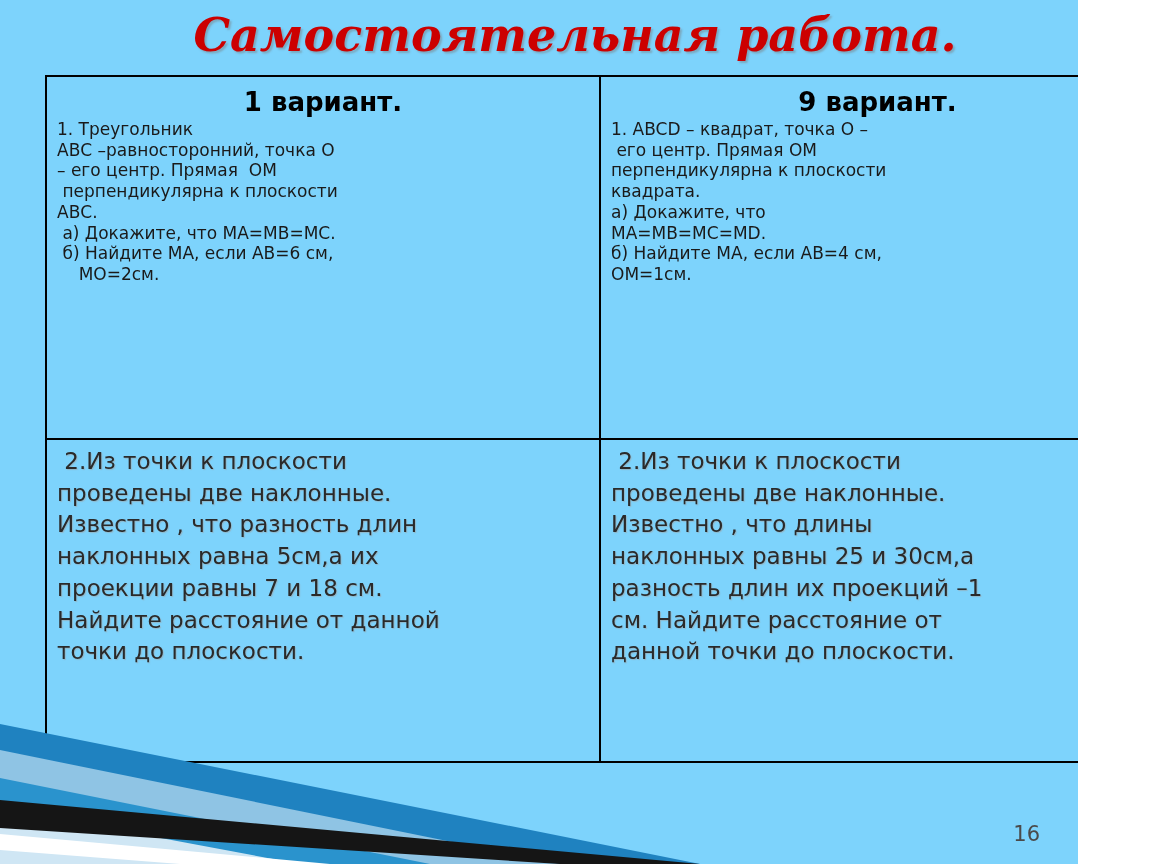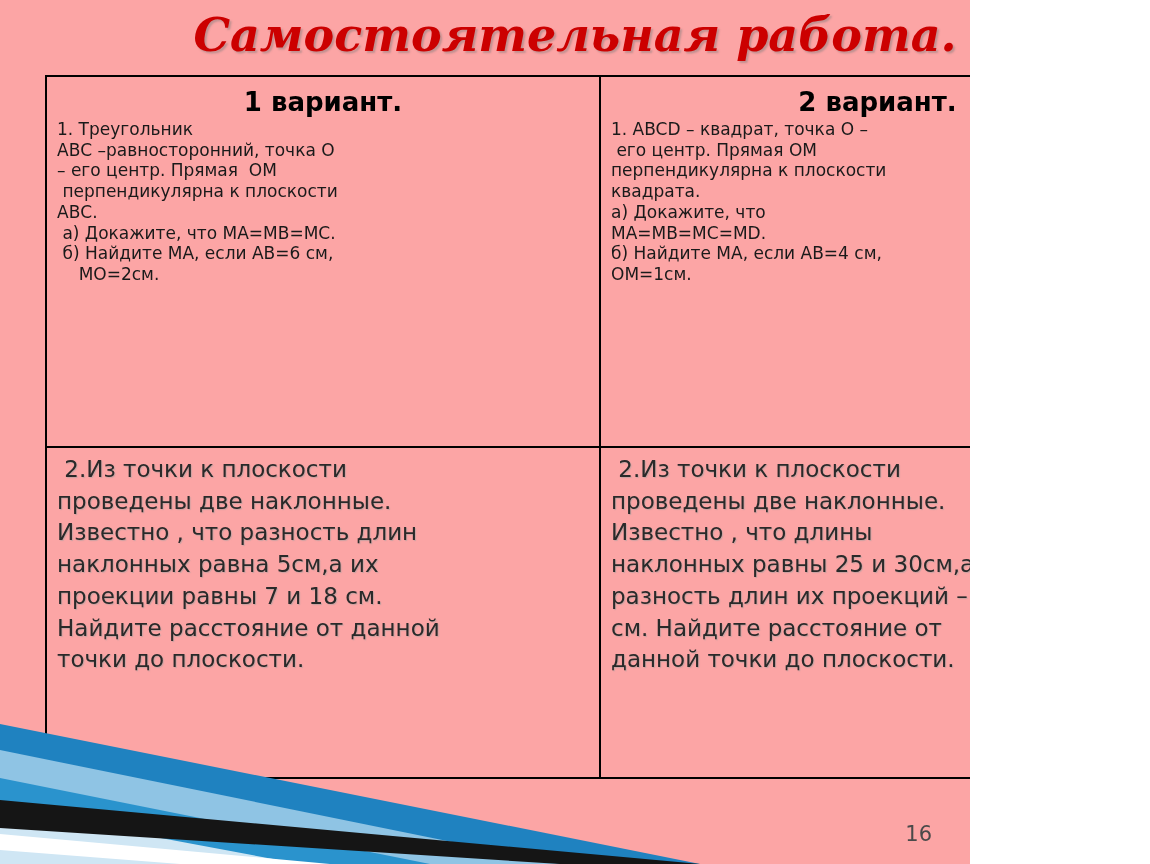--- a/index.html
+++ b/index.html
@@ -2,23 +2,23 @@
 <html><head>
 <meta charset="utf-8">
 <style>
   html, body {
     margin: 0;
     padding: 0;
     background: #ffffff;
   }
   .slide {
     position: relative;
-    width: 970px;
+    width: 1078px;
     height: 864px;
-    background: #fca5a5;
+    background: #7dd3fc;
     overflow: hidden;
     font-family: "DejaVu Sans", sans-serif;
   }
 
   
   .title {
     position: absolute;
     left: 0;
     top: 8px;
     width: 1150px;
@@ -37,21 +37,21 @@
     position: absolute;
     left: 45px;
     top: 75px;
     width: 1065px;
     border-collapse: collapse;
     table-layout: fixed;
   }
   .tbl td {
     border: 2px solid #000000;
     vertical-align: top;
-    padding: 6px 10px 18px 10px;
+    padding: 6px 10px 10px 10px;
   }
   .col-a { width: 532px; }
   .col-b { width: 533px; }
 
   .row1 td { height: 345px; }
   .row2 td { height: 305px; }
 
   .vhead {
     text-align: center;
     font-weight: bold;
@@ -121,21 +121,21 @@
         <div class="q1">1. Треугольник
 АВС –равносторонний, точка О
 – его центр. Прямая  ОМ
  перпендикулярна к плоскости
 АВС.
  а) Докажите, что МА=МВ=МС.
  б) Найдите МА, если АВ=6 см,
     МО=2см.</div>
       </td>
       <td class="col-b">
-        <div class="vhead">2 вариант.</div>
+        <div class="vhead">9 вариант.</div>
         <div class="q1">1. ABCD – квадрат, точка О –
  его центр. Прямая ОМ
 перпендикулярна к плоскости
 квадрата.
 а) Докажите, что
 МА=МВ=МС=МD.
 б) Найдите МА, если АВ=4 см,
 ОМ=1см.</div>
       </td>
     </tr>

